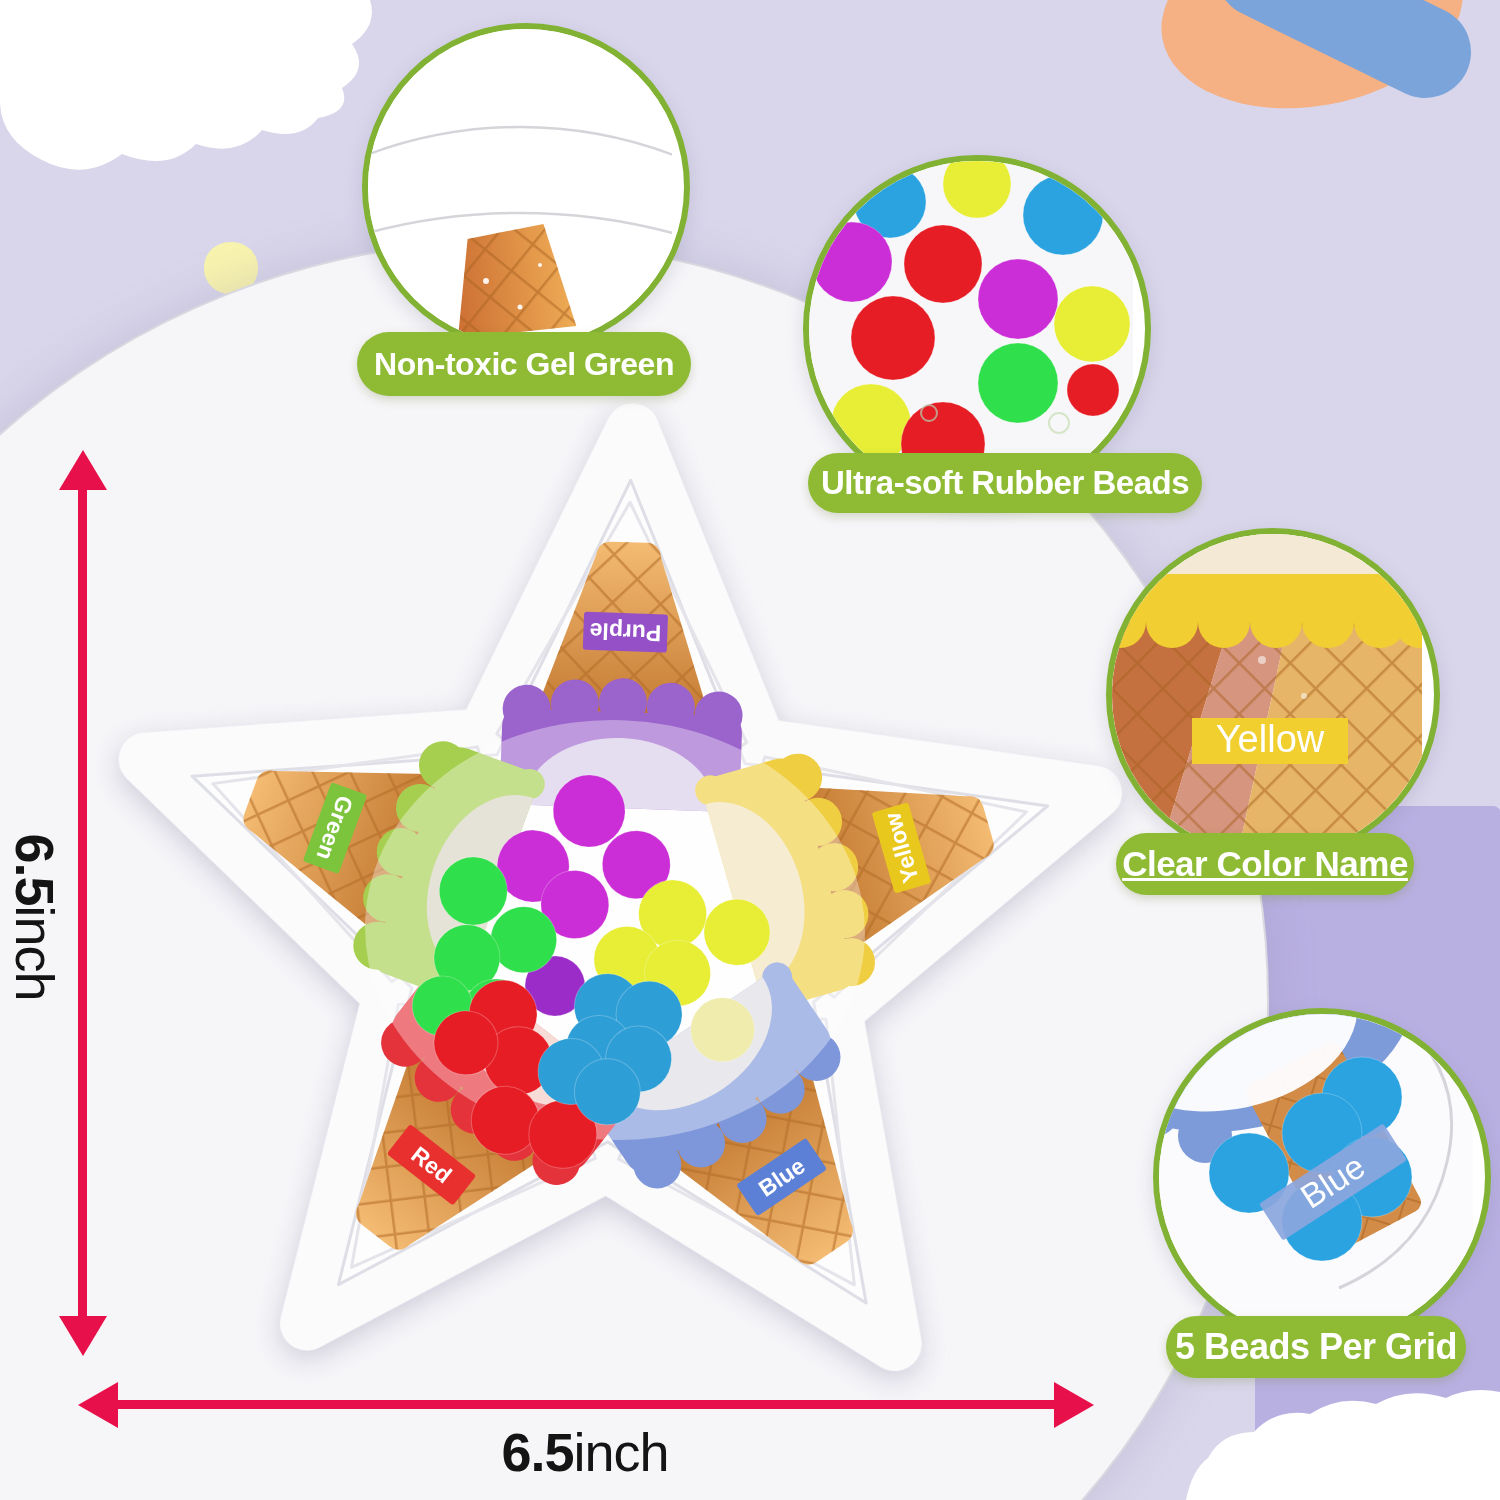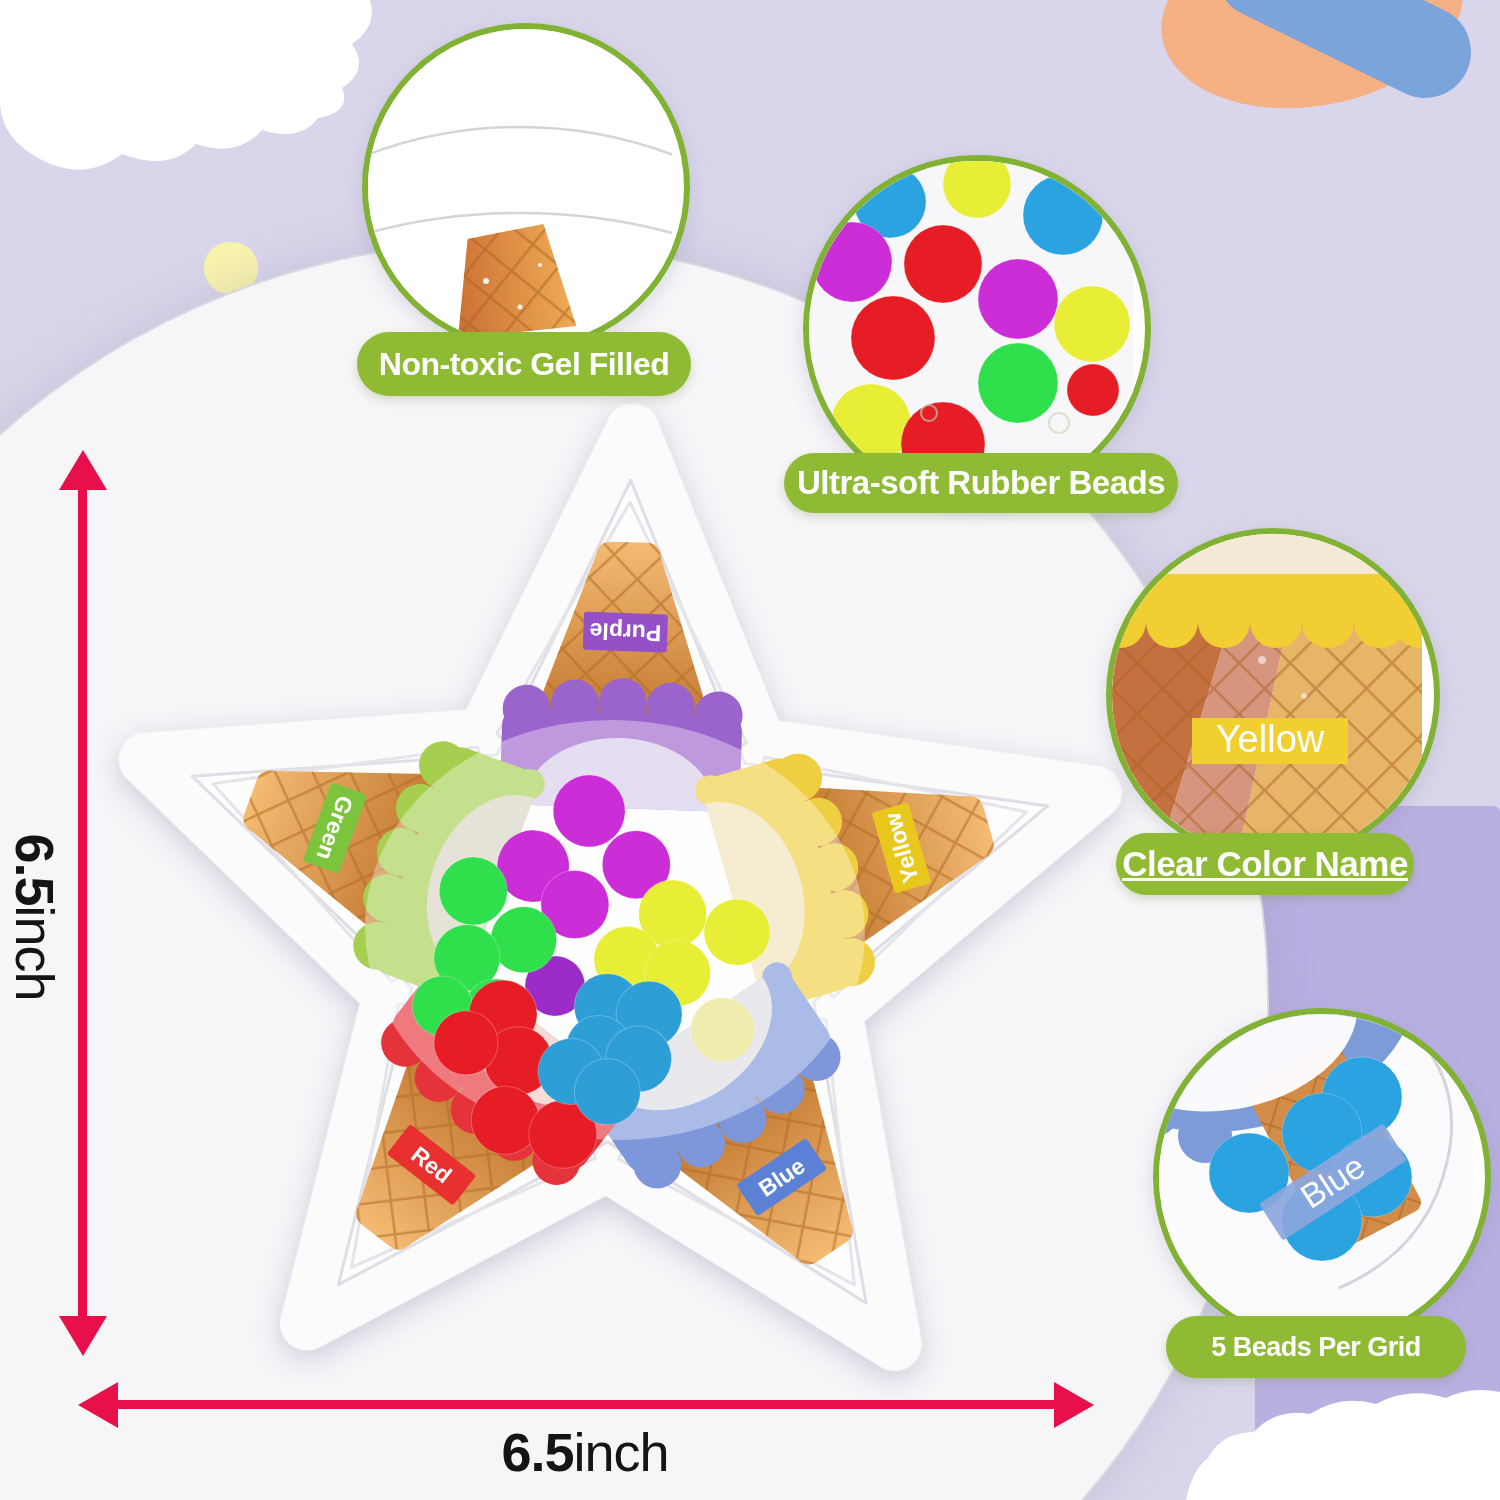--- a/index.html
+++ b/index.html
@@ -55,23 +55,23 @@
   .c4{left:1153px;top:1008px;width:326px;height:326px;}
   
   .pill{
     background:var(--col-accent_green,#8eba34);
     color:var(--col-pill_text,#fff);
     border-radius:34px;display:flex;align-items:center;justify-content:center;
     font-weight:bold;letter-spacing:-.5px;white-space:nowrap;
     box-shadow:0 4px 10px rgba(110,130,60,.25);
   }
   .p1{left:357px;top:332px;width:334px;height:64px;font-size:32px;}
-  .p2{left:784px;top:453px;width:394px;height:60px;font-size:33px;text-align:center;}
+  .p2{left:808px;top:453px;width:394px;height:60px;font-size:33px;text-align:center;}
   .p3{left:1116px;top:833px;width:298px;height:62px;font-size:35px;text-decoration:underline;}
-  .p4{left:1166px;top:1316px;width:300px;height:62px;font-size:27px;}
+  .p4{left:1166px;top:1316px;width:300px;height:62px;font-size:36px;}
   
   .bead{stroke:rgba(255,255,255,.25);stroke-width:1;}
   .bead.magenta{fill:var(--c-magenta,#cb2ed6);}
   .bead.violet{fill:var(--c-violet,#9b2cc8);}
   .bead.green{fill:var(--c-green,#2fdf4b);}
   .bead.yellow{fill:var(--c-yellow,#e7ee35);}
   .bead.paleyellow{fill:var(--c-paleyellow,#efecae);}
   .bead.red{fill:var(--c-red,#e71d25);}
   .bead.blue{fill:var(--c-blue,#2e9ed6);}
   .bead.skyblue{fill:var(--c-skyblue,#2aa3e0);}
@@ -366,18 +366,18 @@
       <circle class="bead skyblue" cx="90" cy="159" r="40"></circle>
       <circle class="bead skyblue" cx="213" cy="163" r="40"></circle>
       <circle class="bead skyblue" cx="163" cy="207" r="40"></circle>
       <g transform="rotate(-33 174 168)">
         <rect x="100" y="146" width="148" height="44" rx="3" fill="#8ba6de" opacity=".92"></rect>
         <text x="174" y="179" font-size="34" class="sample-text">Blue</text>
       </g>
     </svg>
   </div>
 
-  <div class="abs pill p1">Non-toxic Gel Filled</div>
+  <div class="abs pill p1">Non-toxic Gel Green</div>
   <div class="abs pill p2">Ultra-soft Rubber Beads</div>
   <div class="abs pill p3">Clear Color Name</div>
   <div class="abs pill p4">5 Beads Per Grid</div>
 
 </div>
 
 </body></html>

